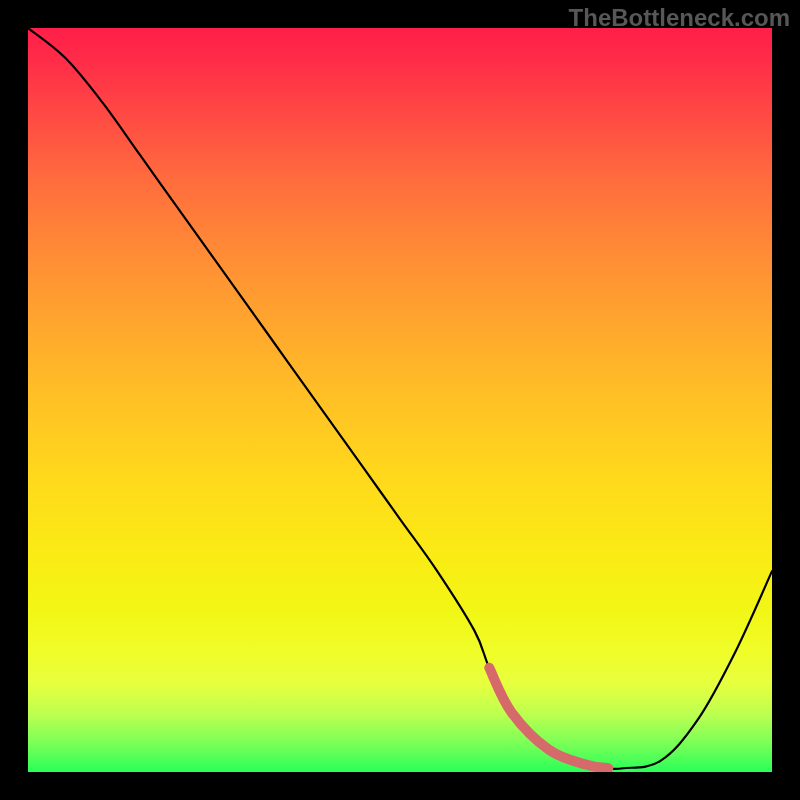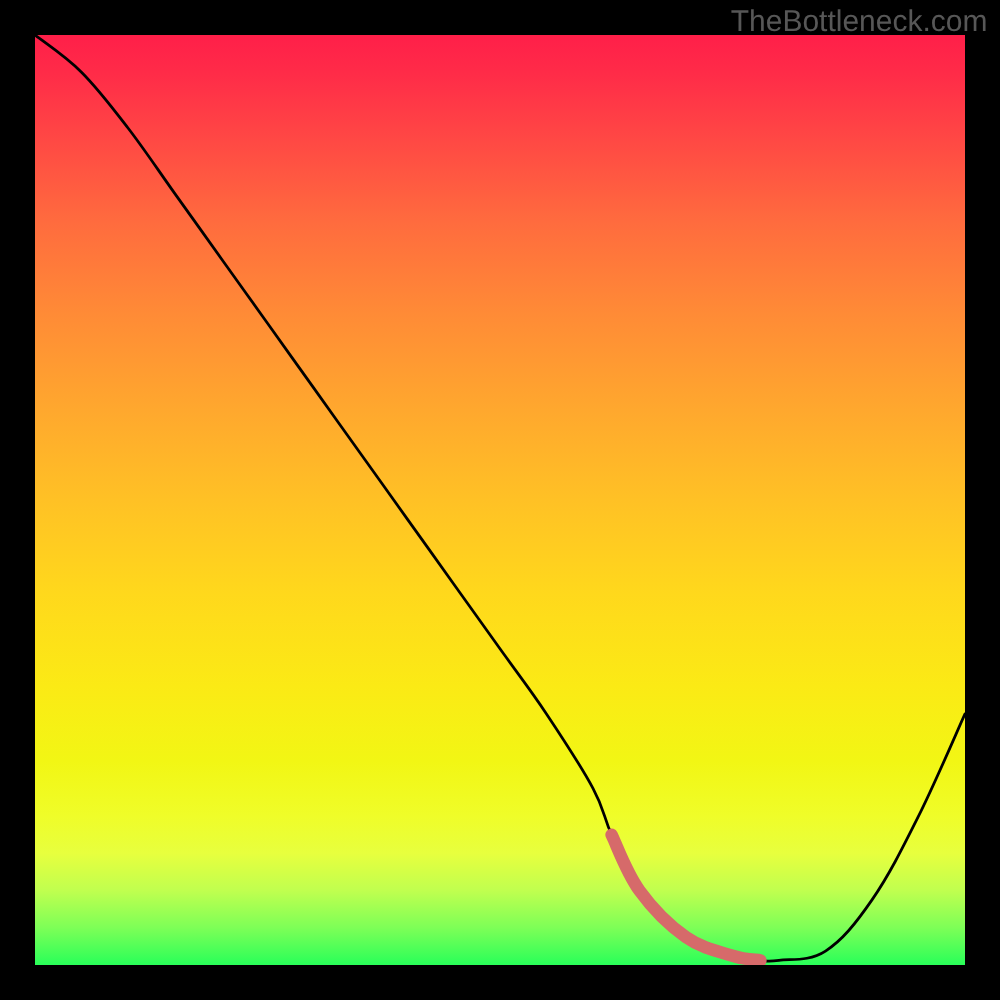--- a/index.html
+++ b/index.html
@@ -9,21 +9,21 @@
     width: 800px;
     height: 800px;
     background: #000;
   }
   .watermark {
     position: absolute;
     top: 4px;
     right: 10px;
     font-family: Arial, Helvetica, sans-serif;
     font-size: 24px;
-    font-weight: normal;
+    font-weight: bold;
     color: #575757;
     z-index: 10;
   }
   .plot-area {
     position: absolute;
     left: 28px;
     top: 28px;
     width: 744px;
     height: 744px;
   }

